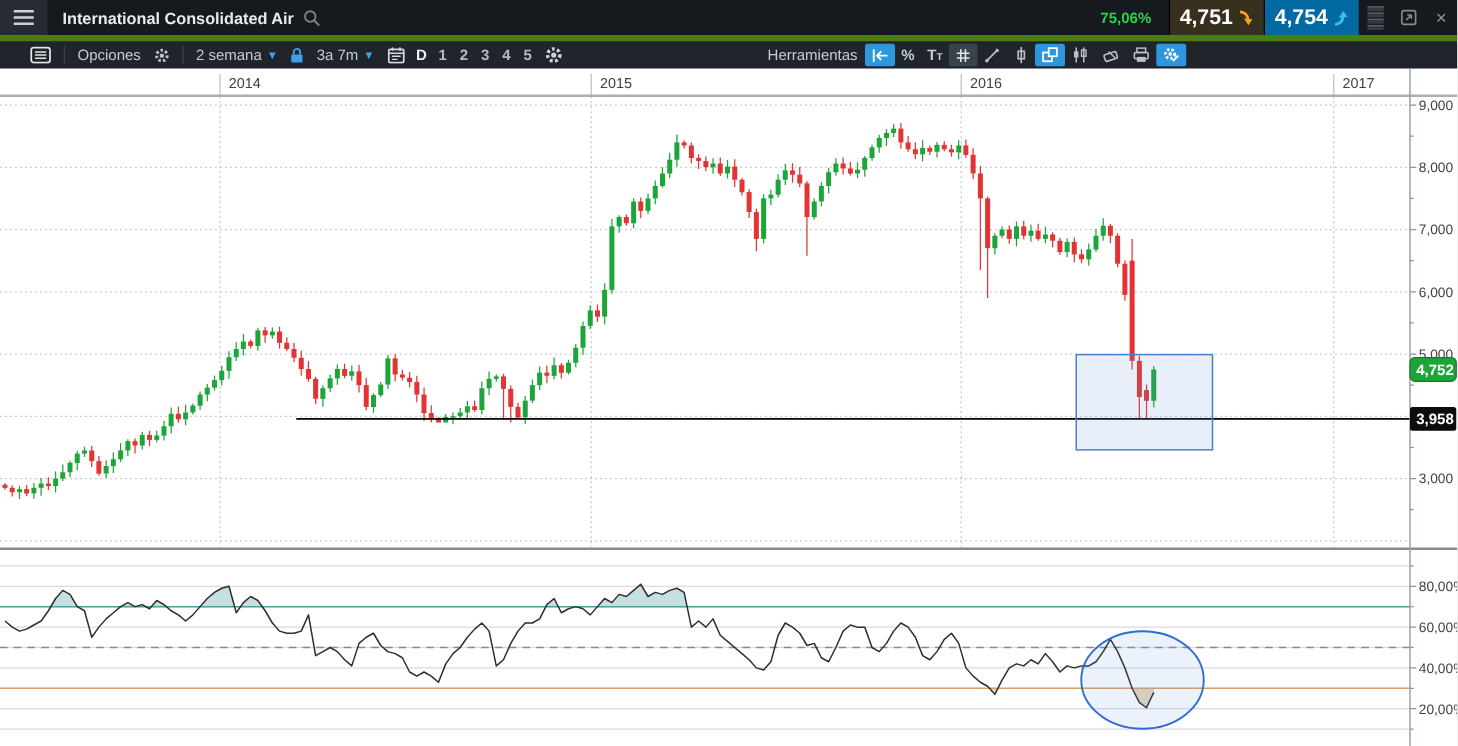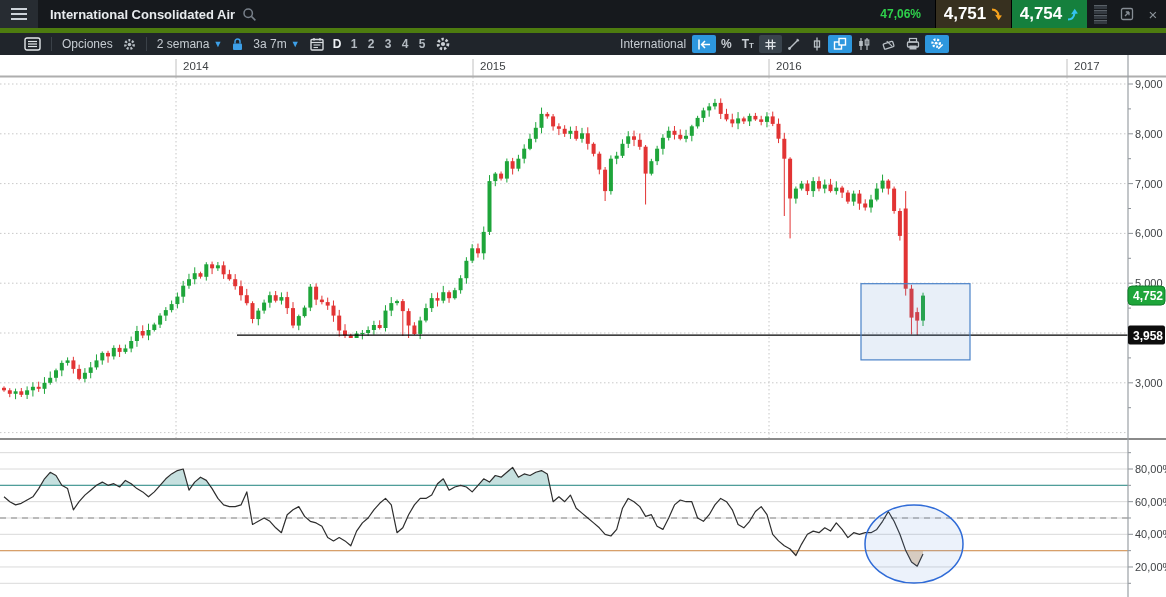--- a/index.html
+++ b/index.html
@@ -10,21 +10,21 @@
   .hamb{width:38px;background:#272c32;border:none;display:flex;flex-direction:column;
         justify-content:center;align-items:center;gap:3px;cursor:pointer;}
   .hamb i{width:16px;height:2px;background:#cdd3d9;display:block;}
   .tb-title{font-size:13px;font-weight:bold;display:flex;align-items:center;padding:0 7px 0 12px;}
   .icon-wrap{display:flex;align-items:center;}
   .tb-spacer{flex:1}
   .pct{display:flex;align-items:center;color:#2ed14b;font-weight:bold;font-size:12px;padding:0 14px;}
   .pricebox{width:76px;border:none;border-left:1px solid #000;display:flex;align-items:center;
             justify-content:center;gap:5px;color:#fff;font-weight:bold;font-size:17px;cursor:pointer;}
   .sell{background:#37301f;}
-  .buy{background:#15803d;}
+  .buy{background:#0369a1;}
   .ladder{display:flex;flex-direction:column;gap:1px;margin:4px 7px;justify-content:center;cursor:pointer;}
   .ladder i{width:13px;height:3px;background:#343a41;border-top:1px solid #5a6168;display:block;}
   .winbtn{background:none;border:none;color:#8d949b;font-size:15px;width:26px;cursor:pointer;
           display:flex;align-items:center;justify-content:center;}
   
   .toolbar{height:22px;background:#20252b;border-top:5px solid #4d7c0f;display:flex;align-items:center;
            padding:0 19px;color:#c6ccd2;font-size:12px;}
   .tbtn{background:none;border:none;color:#c6ccd2;font-size:12px;height:18px;display:inline-flex;
         align-items:center;gap:4px;padding:0 5px;cursor:pointer;border-radius:2px;white-space:nowrap;}
   .tbtn.blue{background:#2d97de;color:#fff;}
@@ -53,21 +53,21 @@
         <i></i>
       </button>
     <div class="tb-title">International Consolidated Air</div>
     <span class="icon-wrap">
       <svg width="15" height="15" viewBox="0 0 15 15">
           <circle cx="6.2" cy="6.2" r="4.2" fill="none" stroke="#78808a" stroke-width="1.5"></circle>
           <line x1="9.4" y1="9.4" x2="13.4" y2="13.4" stroke="#78808a" stroke-width="1.5"></line>
         </svg>
     </span>
     <div class="tb-spacer"></div>
-    <div class="pct">47,06%</div>
+    <div class="pct">75,06%</div>
     <button class="pricebox sell">
       <span>4,751</span>
       <svg width="12" height="13" viewBox="0 0 12 13">
           <path d="M1 1.5c4 .2 6 2.3 6.4 6" stroke="#f6a21d" stroke-width="2.1" fill="none"></path>
           <path d="M4.1 6.8L7.7 12.2l3.2-4.8z" fill="#f6a21d"></path>
         </svg>
     </button>
     <button class="pricebox buy">
       <span>4,754</span>
       <svg width="12" height="13" viewBox="0 0 12 13">
@@ -143,21 +143,21 @@
         <button class="tbtn pbtn">5</button>
       </span>
     <button class="tbtn">
       <svg width="14" height="14" viewBox="0 0 16 16">
           <circle cx="8" cy="8" r="5.6" fill="none" stroke="#cdd2d7" stroke-width="3.2" stroke-dasharray="2.6 2.2"></circle>
           <circle cx="8" cy="8" r="2.4" fill="#cdd2d7"></circle>
         </svg>
     </button>
 
     <div class="tools">
-      <span class="tool-label">International</span>
+      <span class="tool-label">Herramientas</span>
       <button class="tbtn blue">
         <svg width="14" height="13" viewBox="0 0 14 13">
             <path d="M13 6.5H5M8 3L4.6 6.5 8 10M2 1.5v10" stroke="#fff" stroke-width="1.5" fill="none"></path>
           </svg>
       </button>
       <button class="tbtn">
           <span class="glyph">%</span>
         </button>
       <button class="tbtn">
           <span class="glyph">T<span style="font-size:8px">T</span></span>

